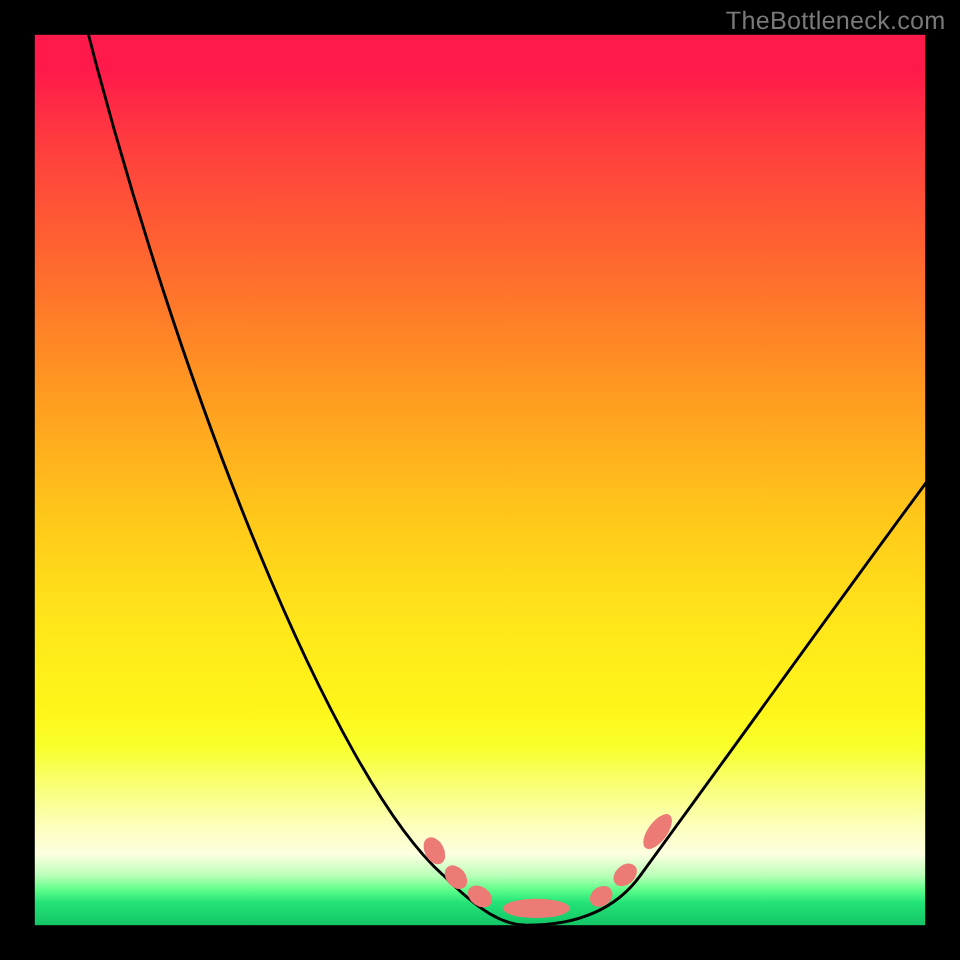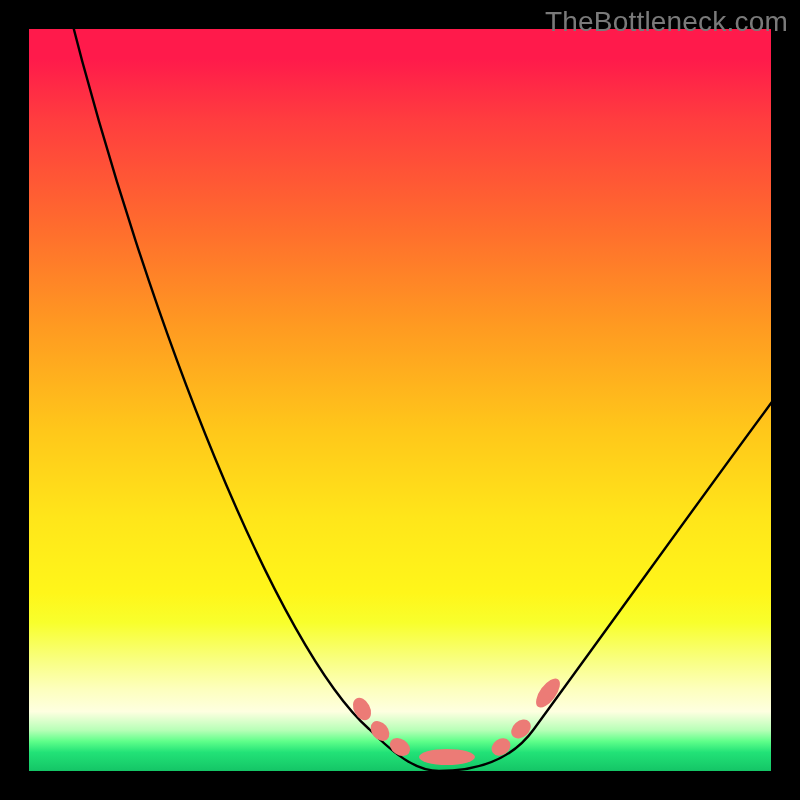--- a/index.html
+++ b/index.html
@@ -43,21 +43,21 @@
       #5fff8a 96%,
       #22e277 97.5%,
       #14c566 100%
     );
   }
   .watermark {
     position: absolute;
     top: 6px;
     right: 12px;
     color: #7a7a7a;
-    font-size: 28px;
+    font-size: 21px;
     font-weight: 400;
     letter-spacing: 0.2px;
     user-select: none;
   }
   svg.curve {
     position: absolute;
     left: 0;
     top: 0;
     width: 742px;
     height: 742px;

